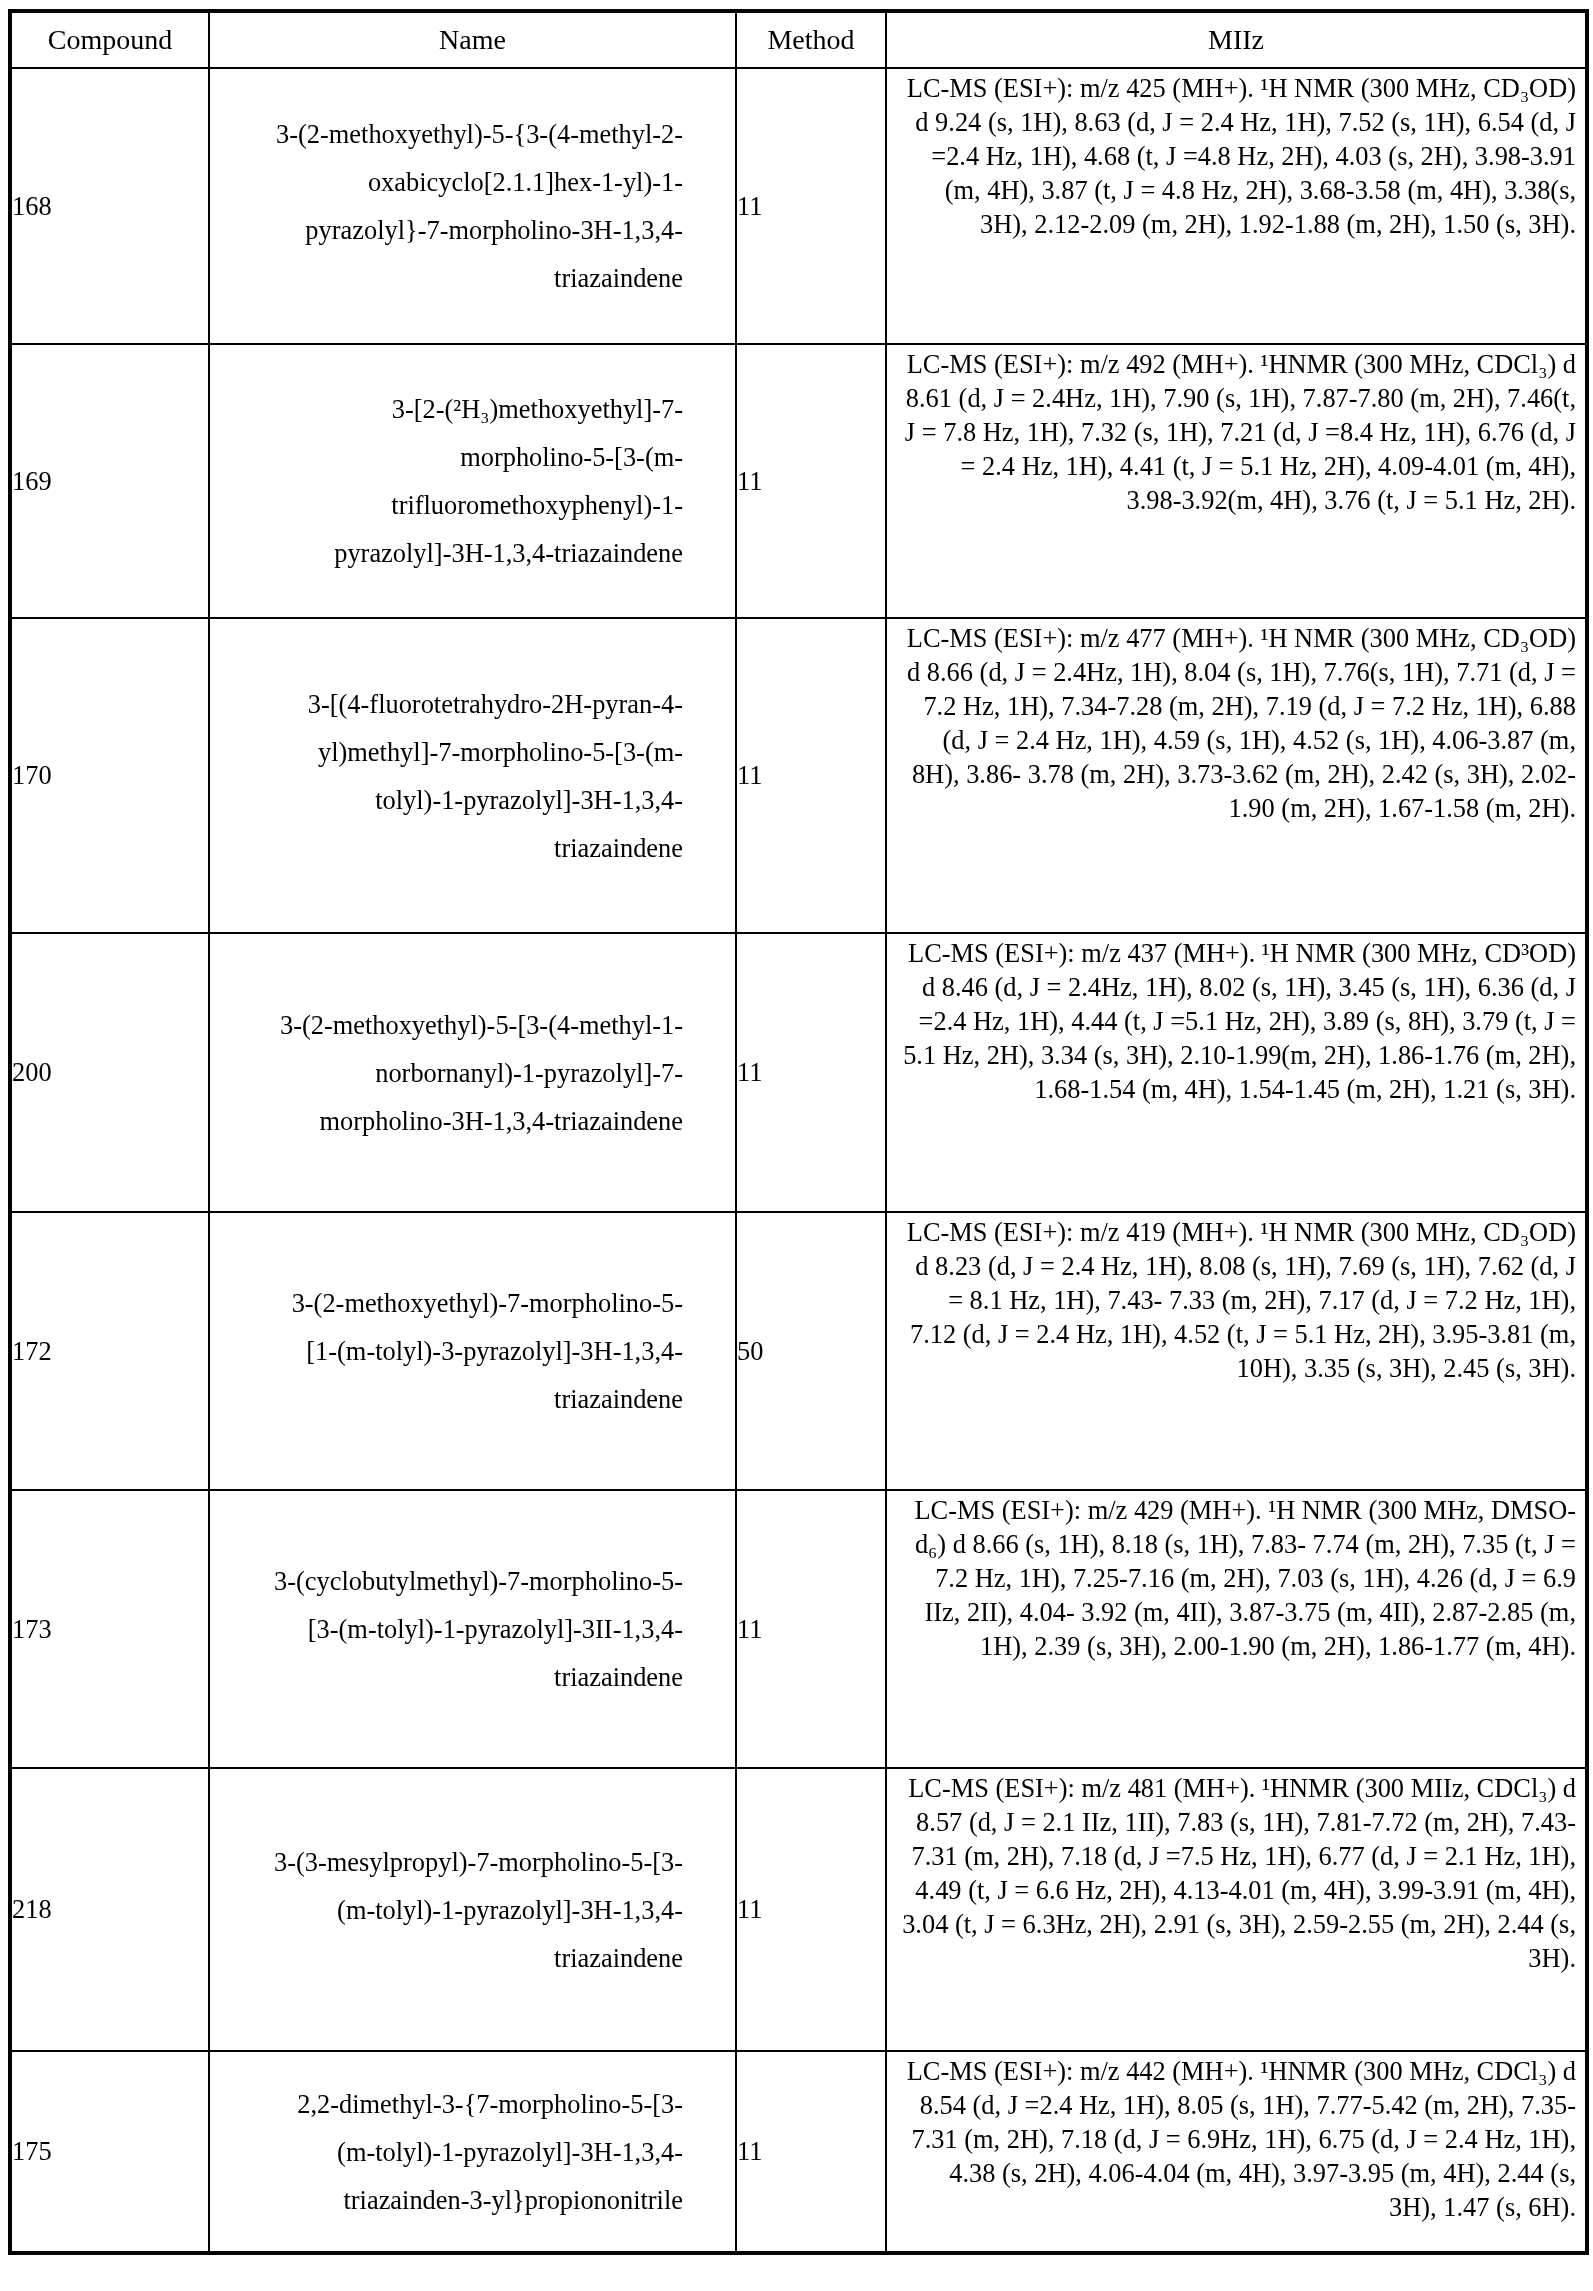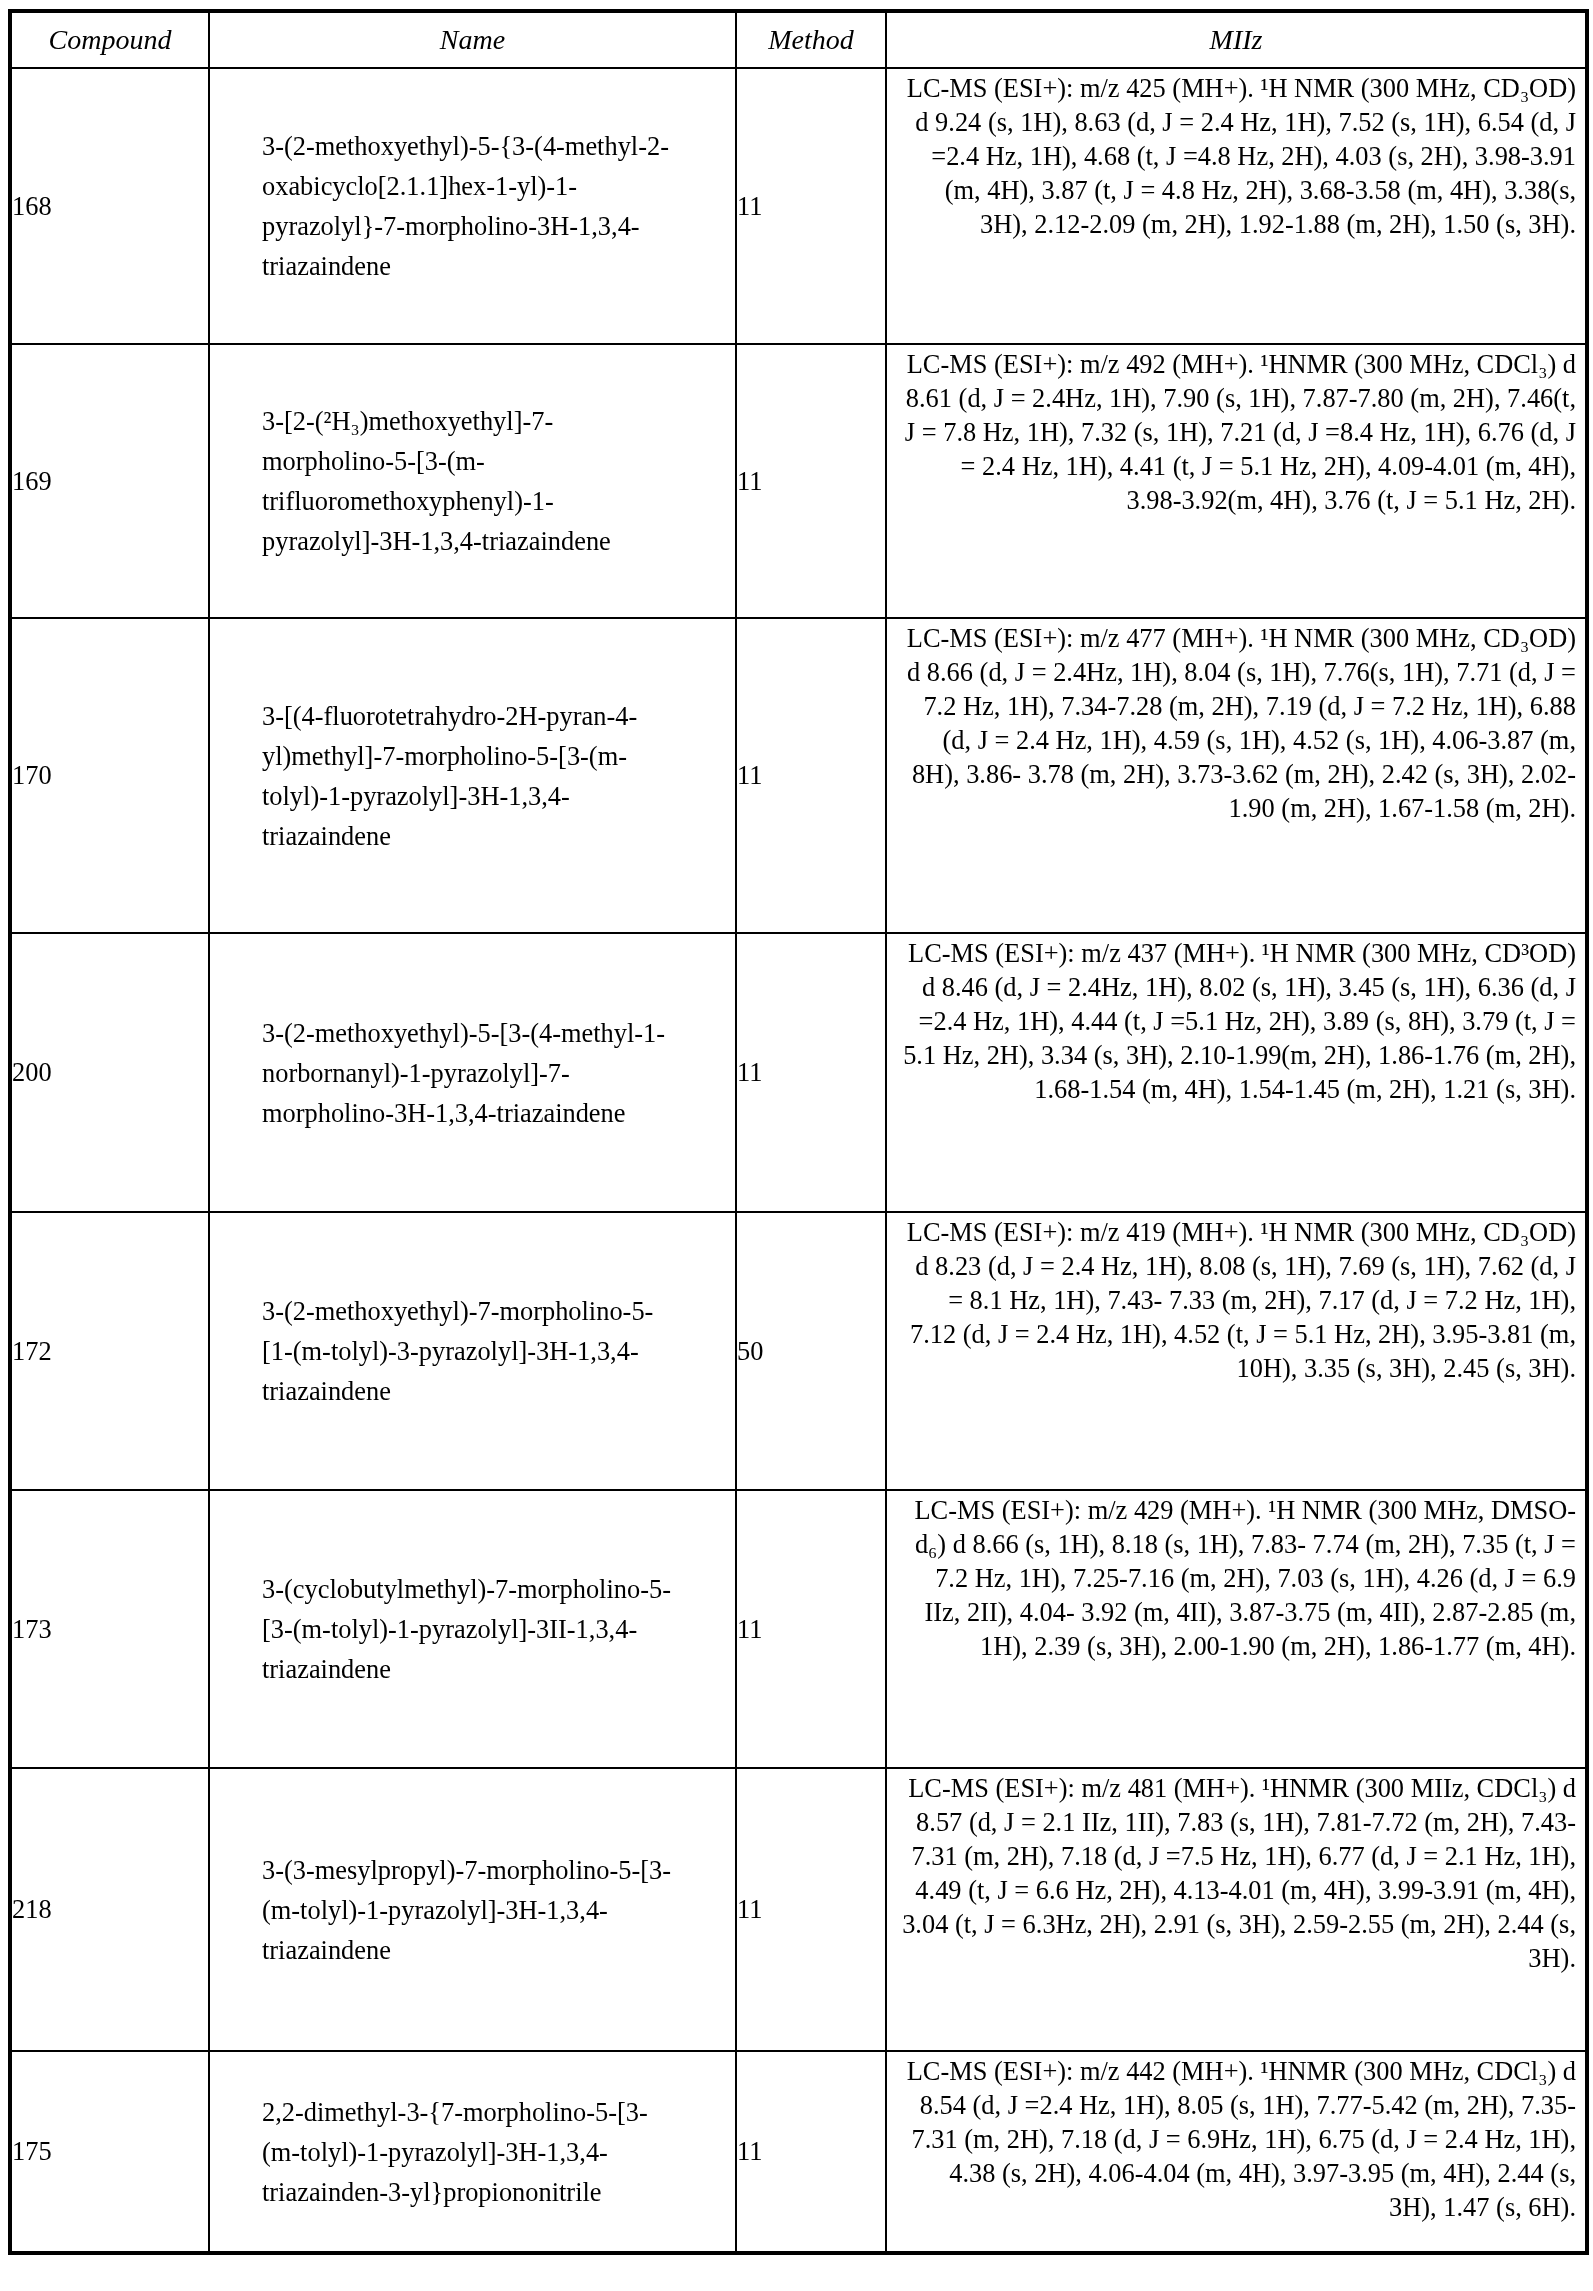--- a/index.html
+++ b/index.html
@@ -24,42 +24,42 @@
   }
   table.compound-table col.c-compound { width: 199px; }
   table.compound-table col.c-name     { width: 527px; }
   table.compound-table col.c-method   { width: 150px; }
   table.compound-table col.c-data     { width: 701px; }
 
   table.compound-table, table.compound-table th, table.compound-table td {
     border: 2.7px solid #000000;
   }
   table.compound-table { border-width: 4.5px; }
-  thead th { border-bottom-width: 4.5px; font-style: italic; }
+  thead th { border-bottom-width: 4.5px; }
 
   th {
     font-weight: normal;
     font-size: 28px;
     height: 54px;
     text-align: center;
     vertical-align: middle;
     padding: 0;
   }
   td {
     font-size: 26.4px;
     vertical-align: middle;
     padding: 0;
   }
   td.cell-compound, td.cell-method {
     text-align: left;
   }
   td.cell-name {
-    text-align: left;
+    text-align: right;
     padding: 5.4px 52px;
-    line-height: 40px;
+    line-height: 48px;
   }
   td.cell-data {
     vertical-align: top;
     text-align: right;
     padding: 1.8px 9px 1.8px 14.3px;
     line-height: 34px;
   }
   tbody tr:nth-child(1) { height: 276px; }
   tbody tr:nth-child(2) { height: 274px; }
   tbody tr:nth-child(3) { height: 315px; }

